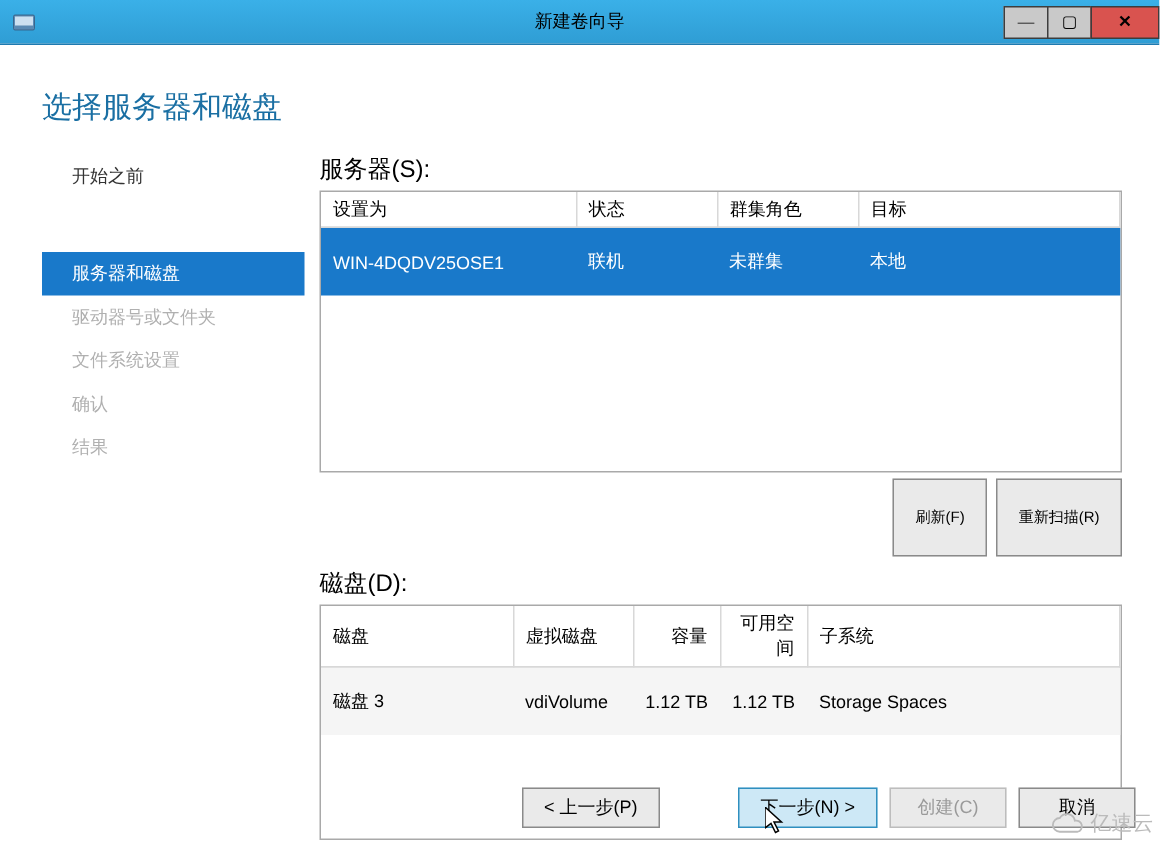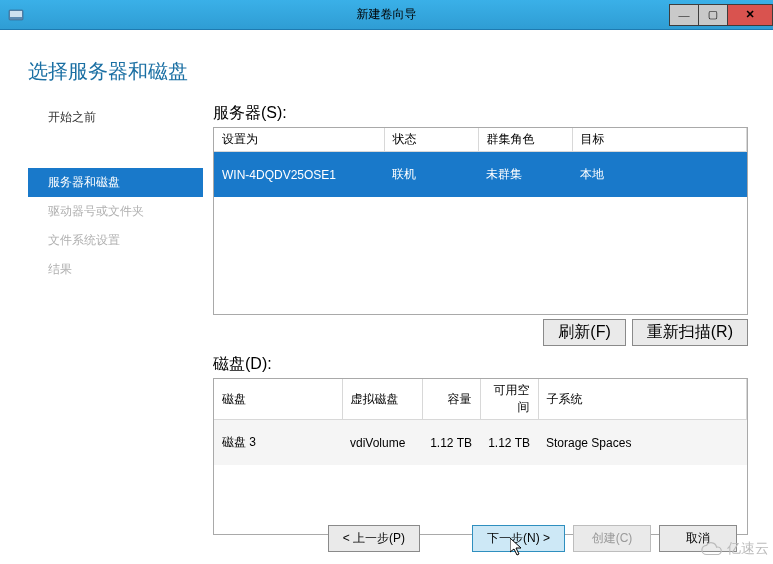--- a/index.html
+++ b/index.html
@@ -28,24 +28,24 @@
     .table-box { border: 1px solid #a9a9a9; background: #fff; margin-bottom: 4px; overflow: hidden; }
     .tbl { width: 100%; border-collapse: collapse; font-size: 12px; }
     .tbl th { text-align: left; font-weight: 400; padding: 3px 8px; border-right: 1px solid #d8d8d8; border-bottom: 1px solid #d8d8d8; background: #fff; color: #000; }
     .tbl td { padding: 14px 8px; color: #000; }
     .tbl tr.selected td { background: #1979ca; color: #fff; }
     .server-box { height: 188px; }
     .disk-box { height: 157px; }
     .tbl tr.disk-row td { background: #f5f5f5; }
     
     .action-row { display: flex; justify-content: flex-end; gap: 6px; margin: 4px 0 8px 0; }
-    .btn-small { font-size: 16px; padding: 2px 14px; border: 1px solid #8a8a8a; background: #eaeaea; cursor: default; }
+    .btn-small { font-size: 10px; padding: 18px 14px; border: 1px solid #8a8a8a; background: #eaeaea; cursor: default; }
     .btn-small:disabled { color: #888; }
     
-    .footer { position: absolute; bottom: 12px; right: 36px; display: flex; gap: 8px; }
+    .footer { position: absolute; bottom: 12px; right: 16px; display: flex; gap: 8px; }
     .btn { font-size: 12px; padding: 4px 14px; border: 1px solid #8a8a8a; background: #eaeaea; cursor: default; min-width: 78px; text-align: center; }
     .btn.primary { background: #cde8f6; border-color: #2f8fbf; margin-left: 44px; }
     .btn:disabled { color: #9a9a9a; border-color: #bdbdbd; }
     
     .watermark { position: absolute; right: 4px; bottom: 6px; color: #bbb; font-size: 14px; pointer-events: none; display: flex; align-items: center; gap: 4px; }
     .watermark-icon { width: 22px; height: 16px; }
     
     .cursor { position: absolute; left: 510px; top: 538px; pointer-events: none; }
   </style>
 </head>
@@ -66,20 +66,21 @@
 
 <div class="wizard-body">
   <div class="wizard-heading">选择服务器和磁盘</div>
 
   <div class="content-area">
     <div class="nav">
       <div class="nav-item">开始之前</div>
       <div class="nav-item selected">服务器和磁盘</div>
       <div class="nav-item disabled">驱动器号或文件夹</div>
       <div class="nav-item disabled">文件系统设置</div>
+      <div class="nav-item disabled">确认</div>
       <div class="nav-item disabled">结果</div>
     </div>
 
     <div class="main">
       <div class="section-label">服务器(S):</div>
       <div class="table-box server-box">
         <table class="tbl">
           <colgroup>
               <col style="width:170px">
               <col style="width:94px">

